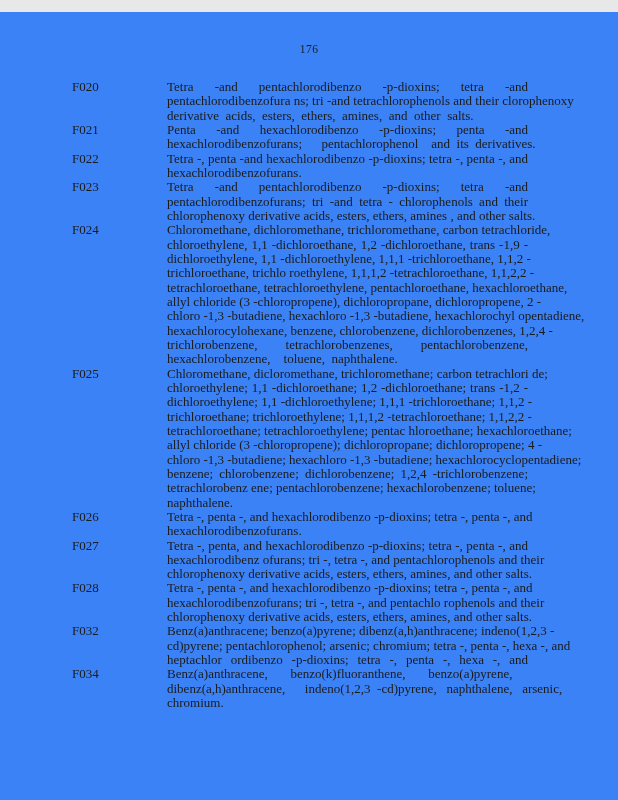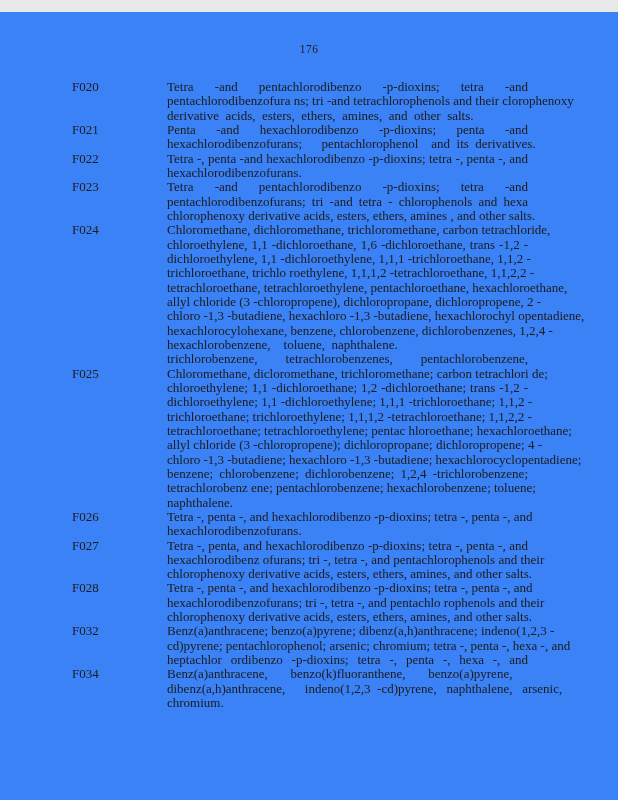--- a/index.html
+++ b/index.html
@@ -86,38 +86,38 @@
     <div class="desc">
           <div class="dline">Tetra -, penta -and hexachlorodibenzo -p-dioxins; tetra -, penta -, and</div>
           <div class="dline nf">hexachlorodibenzofurans.</div>
         </div>
   </div>
 
   <div class="row">
     <div class="code">F023</div>
     <div class="desc">
           <div class="dline">Tetra -and pentachlorodibenzo -p-dioxins; tetra -and</div>
-          <div class="dline">pentachlorodibenzofurans; tri -and tetra - chlorophenols and hexa</div>
+          <div class="dline">pentachlorodibenzofurans; tri -and tetra - chlorophenols and their</div>
           <div class="dline">chlorophenoxy derivative acids, esters, ethers, amines , and other salts.</div>
         </div>
   </div>
 
   <div class="row">
     <div class="code">F024</div>
     <div class="desc">
           <div class="dline">Chloromethane, dichloromethane, trichloromethane, carbon tetrachloride,</div>
-          <div class="dline">chloroethylene, 1,1 -dichloroethane, 1,6 -dichloroethane, trans -1,2 -</div>
+          <div class="dline">chloroethylene, 1,1 -dichloroethane, 1,2 -dichloroethane, trans -1,9 -</div>
           <div class="dline">dichloroethylene, 1,1 -dichloroethylene, 1,1,1 -trichloroethane, 1,1,2 -</div>
           <div class="dline">trichloroethane, trichlo roethylene, 1,1,1,2 -tetrachloroethane, 1,1,2,2 -</div>
           <div class="dline">tetrachloroethane, tetrachloroethylene, pentachloroethane, hexachloroethane,</div>
           <div class="dline">allyl chloride (3 -chloropropene), dichloropropane, dichloropropene, 2 -</div>
           <div class="dline">chloro -1,3 -butadiene, hexachloro -1,3 -butadiene, hexachlorochyl opentadiene,</div>
           <div class="dline">hexachlorocylohexane, benzene, chlorobenzene, dichlorobenzenes, 1,2,4 -</div>
+          <div class="dline">trichlorobenzene, tetrachlorobenzenes, pentachlorobenzene,</div>
           <div class="dline nf">hexachlorobenzene,    toluene,  naphthalene.</div>
-          <div class="dline">trichlorobenzene, tetrachlorobenzenes, pentachlorobenzene,</div>
         </div>
   </div>
 
   <div class="row">
     <div class="code">F025</div>
     <div class="desc">
           <div class="dline">Chloromethane, dicloromethane, trichloromethane; carbon tetrachlori de;</div>
           <div class="dline">chloroethylene; 1,1 -dichloroethane; 1,2 -dichloroethane; trans -1,2 -</div>
           <div class="dline">dichloroethylene; 1,1 -dichloroethylene; 1,1,1 -trichloroethane; 1,1,2 -</div>
           <div class="dline">trichloroethane; trichloroethylene; 1,1,1,2 -tetrachloroethane; 1,1,2,2 -</div>

